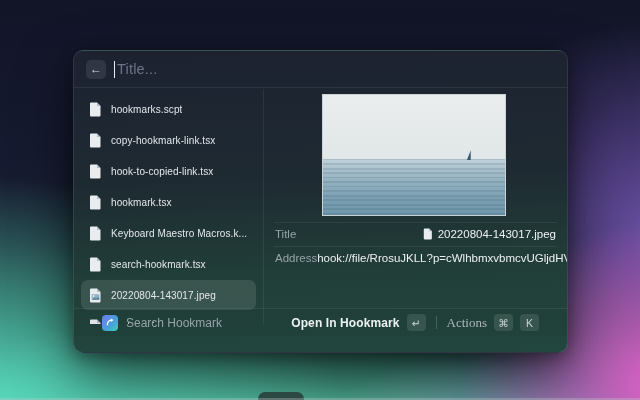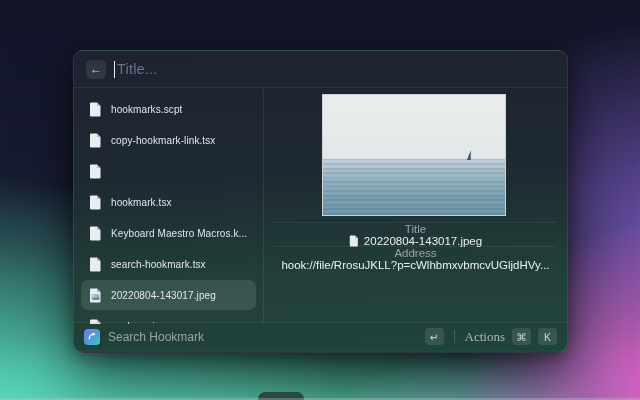--- a/index.html
+++ b/index.html
@@ -38,26 +38,26 @@
   .detail-panel { flex:1; position:relative; }
   .preview { position:absolute; left:58px; top:5px; width:184px; height:122px; border:1px solid rgba(235,240,242,.85); overflow:hidden; }
   .sky { position:absolute; left:0; top:0; right:0; height:53%; background:linear-gradient(180deg,#eaeded 0%,#e1e7e8 100%); }
   .sea { position:absolute; left:0; bottom:0; right:0; height:47%;
     background:
       repeating-linear-gradient(180deg, rgba(42,74,94,.14) 0 1.5px, rgba(255,255,255,0) 1.5px 4.5px),
       linear-gradient(180deg,#c0d2da 0%,#96b4c2 35%,#7ba0b2 70%,#6f96aa 100%);
   }
   .sail { position:absolute; left:79%; top:46%; width:4px; height:10px; background:#3c5b72; clip-path:polygon(100% 0, 100% 100%, 0 100%); }
   .meta { position:absolute; left:10px; right:10px; top:133px; }
-  .meta-row { height:23.5px; display:flex; align-items:center; justify-content:space-between; border-top:1px solid rgba(255,255,255,.07); padding:0 1px;flex-direction:column; }
+  .meta-row { height:23.5px; display:flex; align-items:center; justify-content:space-between; border-top:1px solid rgba(255,255,255,.07); padding:0 1px; }
   .meta-label { font-size:11.5px; color:#97a2a9; flex:0 0 auto; }
   .meta-value { font-size:11.5px; color:#eef1f3; font-weight:500; display:flex; align-items:center; white-space:nowrap; }
   .doc-mini { width:10px; height:12px; margin-right:5px; display:flex; }
   .redact { background:#b2b8bd; height:7px; border-radius:1px; display:inline-block; opacity:.85; }
-  .footer { position:absolute; left:0; right:0; bottom:2px; height:28px; border-top:1px solid rgba(255,255,255,.08); display:flex; align-items:center; padding:0 10px; background:rgba(0,0,0,.04);justify-content:space-between; }
+  .footer { position:absolute; left:0; right:0; bottom:16px; height:28px; border-top:1px solid rgba(255,255,255,.08); display:flex; align-items:center; padding:0 28px; background:rgba(0,0,0,.04);justify-content:space-between; }
   .app-logo { width:16px; height:16px; border-radius:4px; background:linear-gradient(135deg,#6d7cf0 0%,#4b9fd9 55%,#37d2ba 100%); display:flex; align-items:center; justify-content:center; margin-right:8px; }
   .app-label { font-size:12px; color:#99a3ab; }
   .footer-right { margin-left:auto; display:flex; align-items:center; }
   .action-label { font-size:12px; font-weight:700; color:#eef1f2; letter-spacing:.1px; }
   .key-badge { min-width:19px; height:17px; padding:0 4px; margin-left:7px; border-radius:4px; background:rgba(255,255,255,.11); color:#ccd2d7; font-size:10.5px; display:flex; align-items:center; justify-content:center; }
   .vdiv { width:1px; height:13px; background:rgba(255,255,255,.18); margin:0 10px; }
   .actions-label { font-size:13px; color:#aeb7bd;font-family:Liberation Serif, serif; }
   .action-group { display:flex; align-items:center; cursor:pointer; }
   .peek-shape { position:absolute; left:258px; top:392px; width:46px; height:10px; border-radius:7px 7px 0 0; background:#2c4842; }
   .bottom-strip { position:absolute; left:0; bottom:0; width:100%; height:2px; background:rgba(190,200,200,.35); }
@@ -98,20 +98,21 @@
           </span>
         <span class="list-label">copy-hookmark-link.tsx</span>
       </div>
       <div class="list-item">
         <span class="file-icon">
             <svg viewBox="0 0 13 15" width="13" height="15">
               <path d="M2 .5h6l3.5 3.5v9.5a1 1 0 0 1-1 1h-8.5a1 1 0 0 1-1-1V1.5a1 1 0 0 1 1-1z" fill="#e9edf0"></path>
               <path d="M8 .5l3.5 3.5H8z" fill="#aeb9c0"></path>
             </svg>
           </span>
+        <span class="list-label">hook-to-copied-link.tsx</span>
       </div>
       <div class="list-item">
         <span class="file-icon">
             <svg viewBox="0 0 13 15" width="13" height="15">
               <path d="M2 .5h6l3.5 3.5v9.5a1 1 0 0 1-1 1h-8.5a1 1 0 0 1-1-1V1.5a1 1 0 0 1 1-1z" fill="#e9edf0"></path>
               <path d="M8 .5l3.5 3.5H8z" fill="#aeb9c0"></path>
             </svg>
           </span>
         <span class="list-label">hookmark.tsx</span>
       </div>
@@ -192,20 +193,21 @@
     <div class="app-logo">
       <svg viewBox="0 0 14 14" width="11" height="11">
           <path d="M3 10 C3 6, 6 4, 9 4" stroke="#fff" stroke-width="1.8" fill="none" stroke-linecap="round"></path>
           <path d="M7.2 1.8 L10.6 3.9 L7.6 6.4 z" fill="#fff"></path>
         </svg>
     </div>
     <span class="app-label">Search Hookmark</span>
 
     <div class="footer-right">
       <div class="action-group">
+        <span class="action-label">Open In Hookmark</span>
         <span class="key-badge">↵</span>
       </div>
       <span class="vdiv"></span>
       <div class="action-group">
         <span class="actions-label">Actions</span>
         <span class="key-badge">⌘</span>
         <span class="key-badge">K</span>
       </div>
     </div>
   </div>

